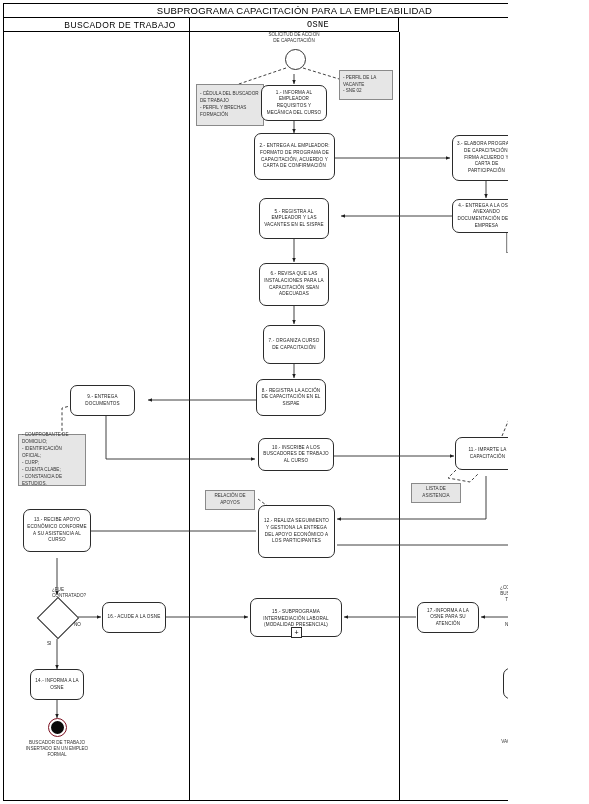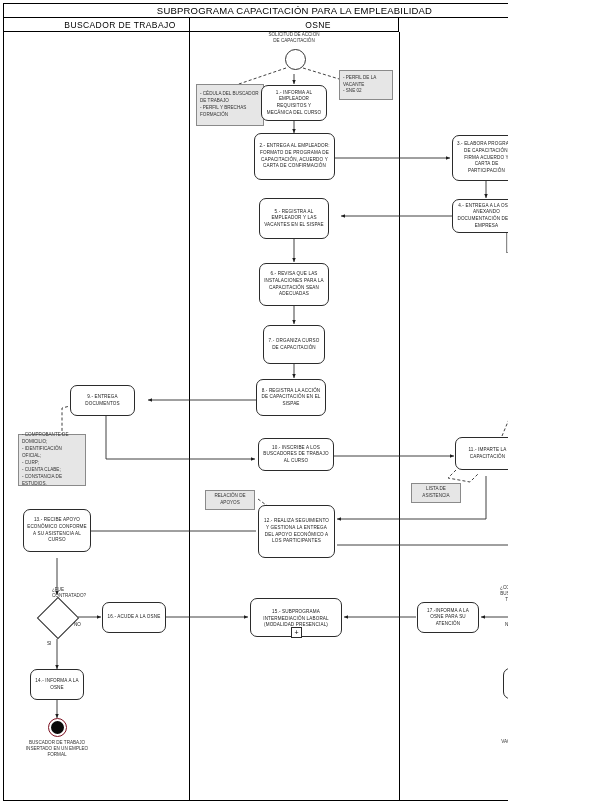--- a/index.html
+++ b/index.html
@@ -4,21 +4,21 @@
 <style>
   html,body{margin:0;padding:0;background:#ffffff;}
   body{font-family:"Liberation Sans","DejaVu Sans",sans-serif;}
   #page{position:relative;width:508px;height:804px;background:#fff;overflow:hidden;}
   .frame{position:absolute;left:3px;top:3px;width:583px;height:798px;border:1px solid #000;box-sizing:border-box;}
   .title-bar{position:absolute;left:3px;top:3px;width:583px;height:15px;border-bottom:1px solid #000;box-sizing:border-box;
              display:flex;align-items:center;justify-content:center;font-size:9.5px;letter-spacing:.2px;color:#000;}
   .lane-head{position:absolute;top:18px;height:14px;border-bottom:1px solid #000;box-sizing:border-box;
              display:flex;align-items:center;justify-content:center;font-size:8.5px;letter-spacing:.4px;color:#000;padding-left:48px;}
   .lane-head.l1{left:3px;width:186px;}
-  .lane-head.l2{left:189px;width:210px;border-left:1px solid #000;border-right:1px solid #000;}
+  .lane-head.l2{left:189px;width:210px;border-left:1px solid #000;border-right:1px solid #000;font-family:Liberation Mono, monospace;}
   .lane-head.l3{left:399px;width:187px;}
   .divider{position:absolute;top:32px;width:0;border-left:1px solid #000;height:769px;}
   .divider.d1{left:189px;}
   .divider.d2{left:399px;}
 
   
   #wires{position:absolute;left:0;top:0;width:589px;height:804px;pointer-events:none;}
 
   
   .node{position:absolute;box-sizing:border-box;display:flex;align-items:center;justify-content:center;

